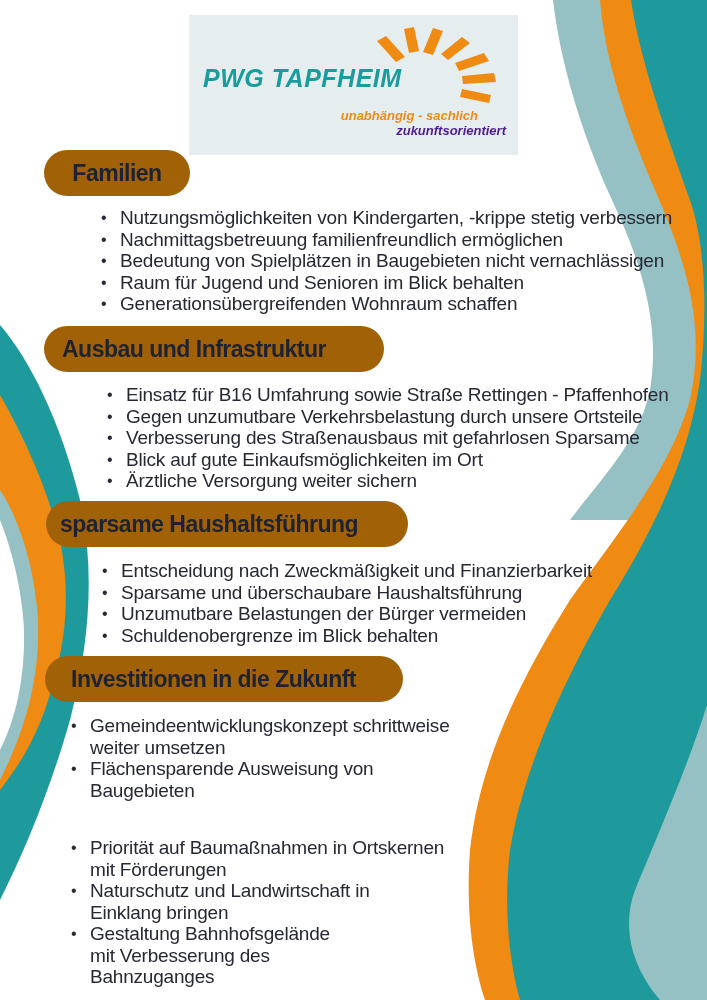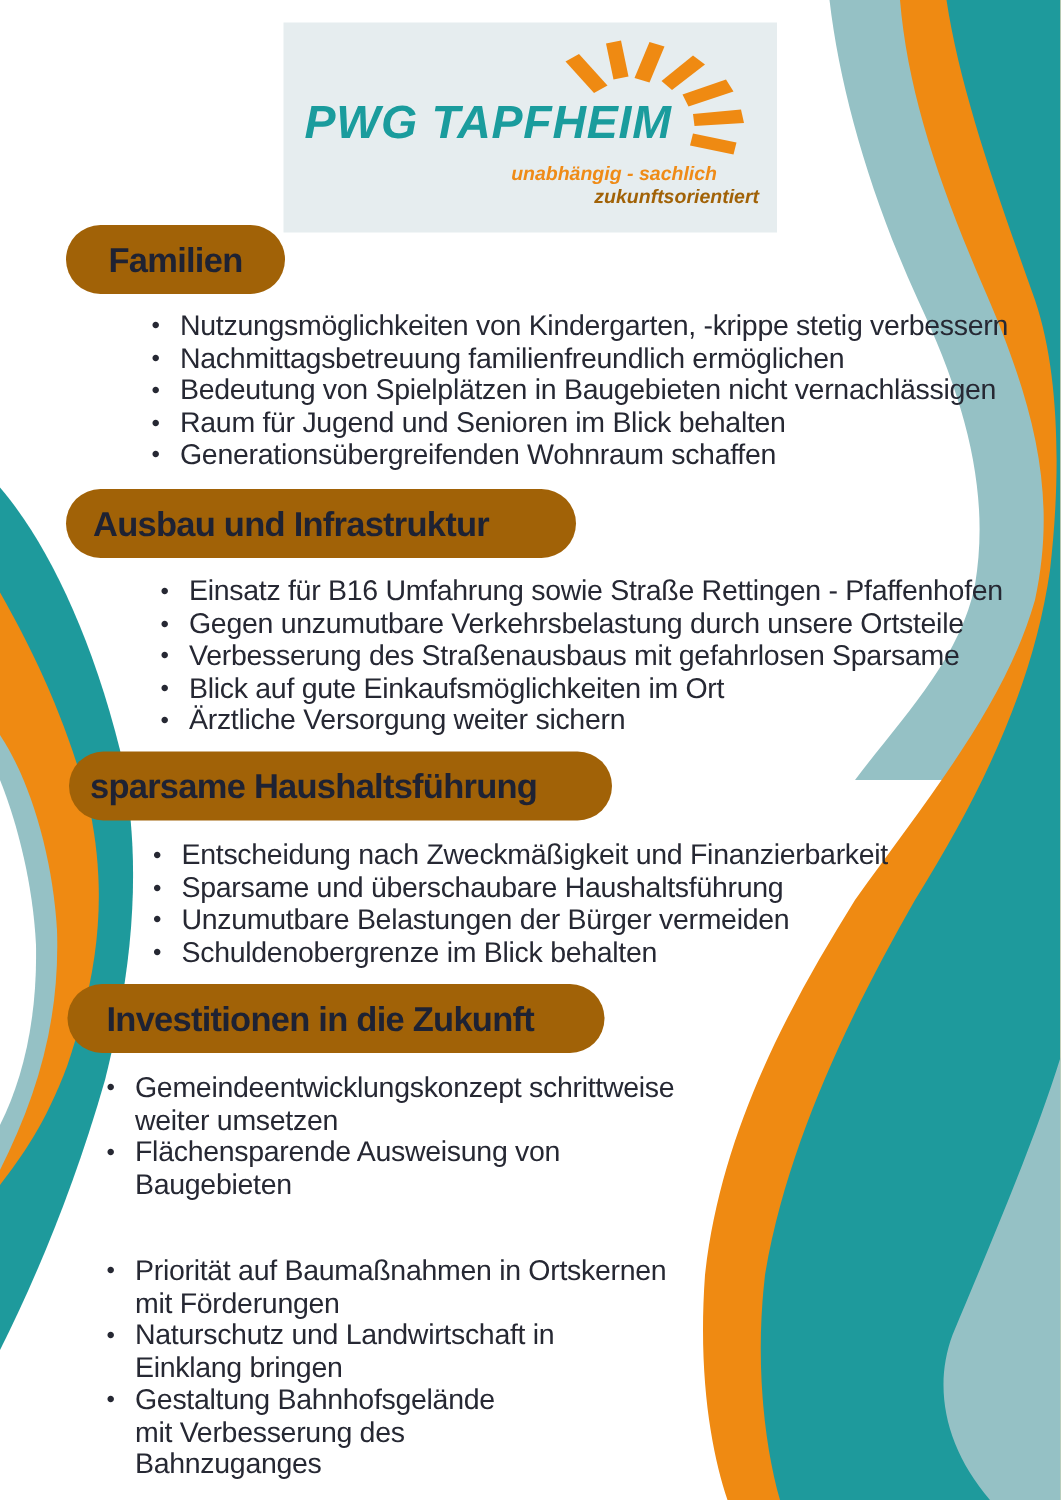--- a/index.html
+++ b/index.html
@@ -1,21 +1,21 @@
 <!DOCTYPE html>
 <html><head>
 <meta charset="utf-8">
 <style>
   html, body { margin:0; padding:0; }
   body { width:707px; height:1000px; position:relative; overflow:hidden; background:#ffffff; font-family:"Liberation Sans", sans-serif; color:#1f2230; }
   .bg { position:absolute; left:0; top:0; width:707px; height:1000px; z-index:0; }
   .logo { position:absolute; left:189px; top:15px; width:329px; height:140px; background:#e6edef; z-index:2; }
-  .logo-title { position:absolute; left:14px; top:49px; font-weight:bold; font-style:italic; font-size:31px; color:#1a9c9d; letter-spacing:0.5px; white-space:nowrap; }
+  .logo-title { position:absolute; left:14px; top:49px; font-weight:bold; font-style:italic; font-size:25px; color:#1a9c9d; letter-spacing:0.5px; white-space:nowrap; }
   .logo-tag1 { position:absolute; right:40px; top:93px; font-weight:bold; font-style:italic; font-size:13px; color:#ef8b17; white-space:nowrap; }
-  .logo-tag2 { position:absolute; right:12px; top:108px; font-weight:bold; font-style:italic; font-size:13px; color:#a16207; white-space:nowrap; }
+  .logo-tag2 { position:absolute; right:12px; top:108px; font-weight:bold; font-style:italic; font-size:13px; color:#4c1d95; white-space:nowrap; }
   .sun { position:absolute; left:0; top:0; width:329px; height:140px; }
   .pill { position:absolute; background:#a16207; border-radius:24px; height:46px; display:flex; align-items:center; z-index:2; }
   .pill span { font-weight:bold; font-size:23px; color:#1e2233; letter-spacing:-0.5px; white-space:nowrap; }
   ul.items { position:absolute; margin:0; padding:0; list-style:none; z-index:2; }
   ul.items li { position:relative; font-size:19px; line-height:21.5px; color:#262833; padding-left:22px; white-space:nowrap; letter-spacing:-0.2px; }
   ul.items li::before { content:"•"; position:absolute; left:3px; top:0; font-size:16px; color:#262833; }
   ul.items li.wrap { white-space:normal; }
 </style>
 </head>
 <body>

